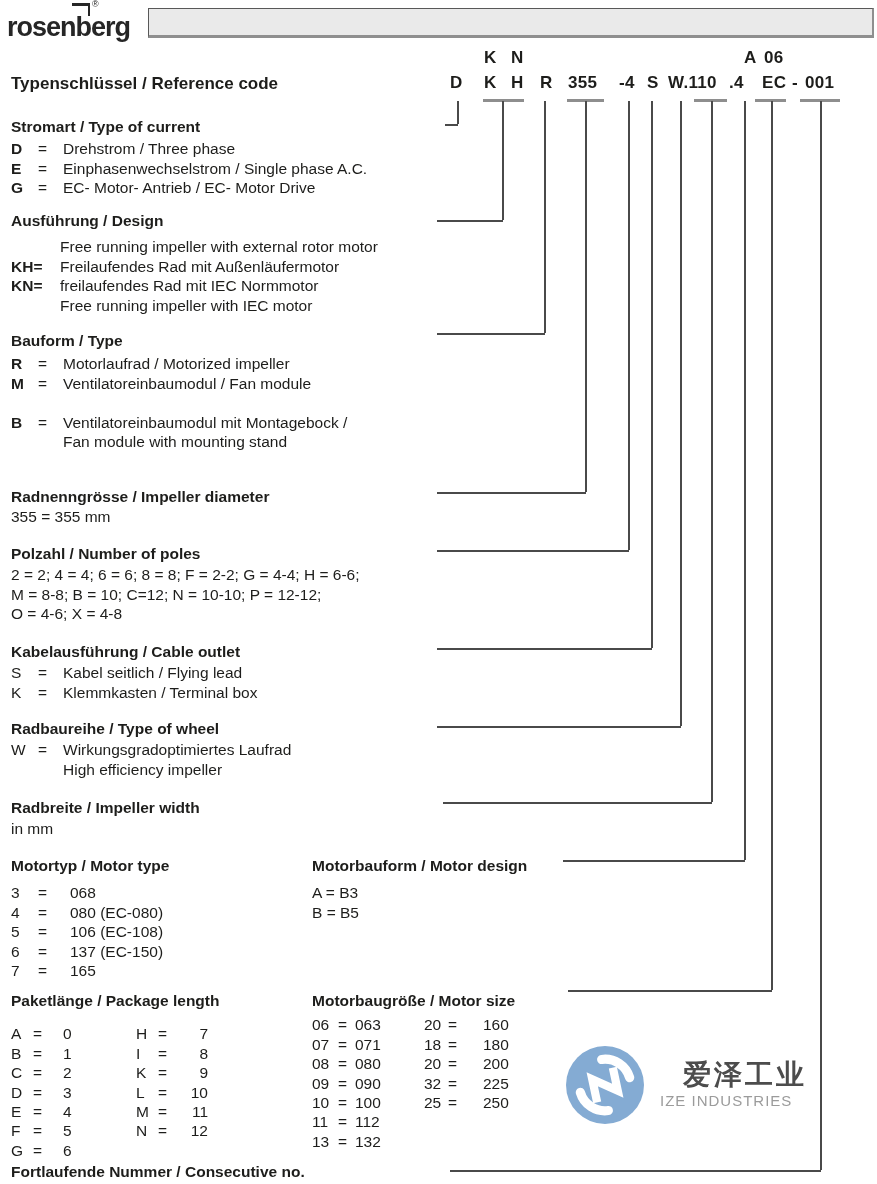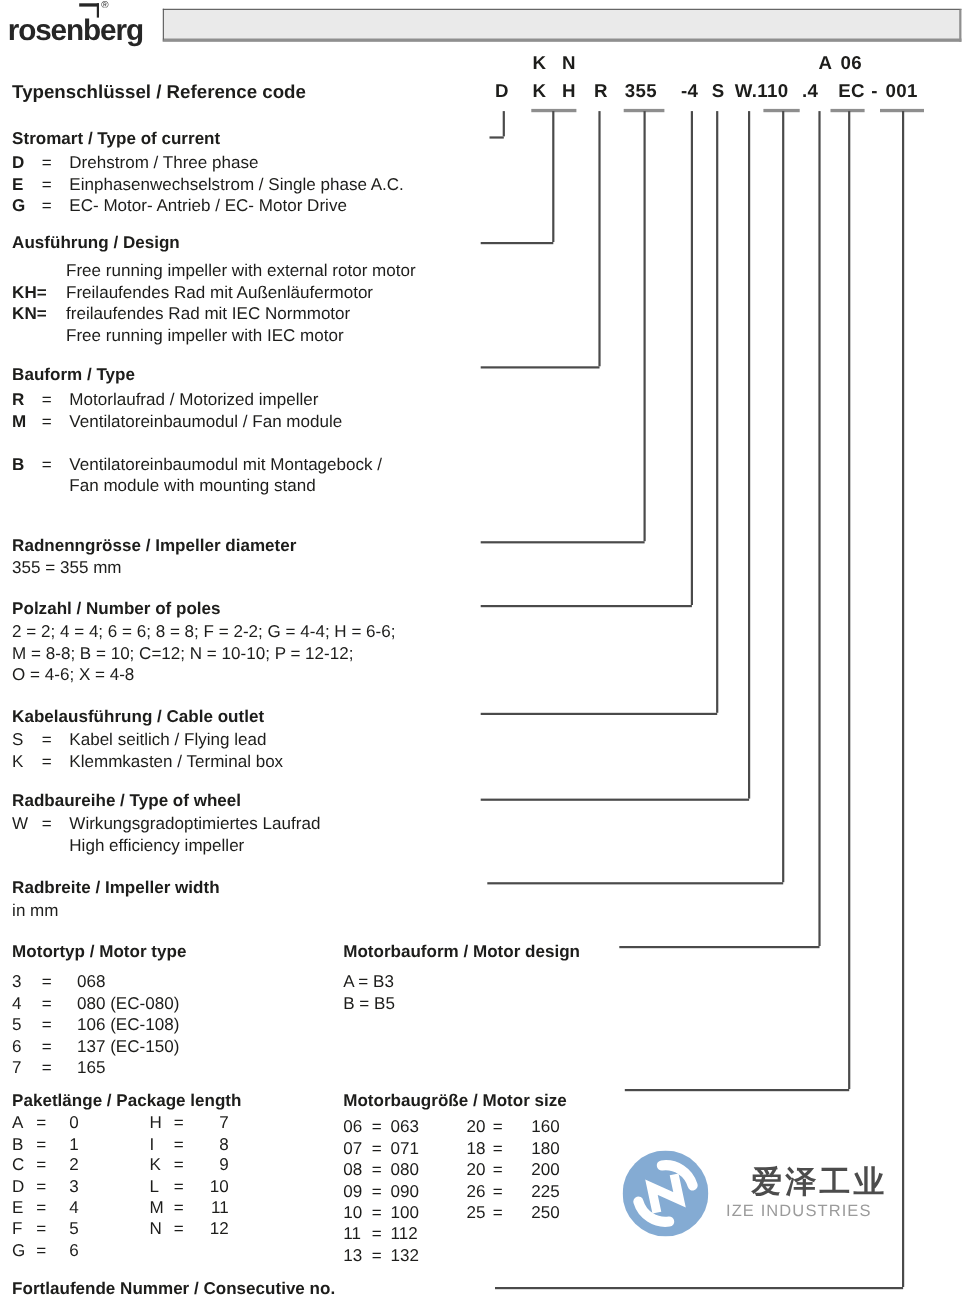--- a/index.html
+++ b/index.html
@@ -233,21 +233,21 @@
           <span class="k">=</span>
           <span class="k">165</span>
         </div>
       </div>
       <div class="section" style="left: 312px; top: 856px;">
         <div class="shead" style="margin-bottom: 8px;">Motorbauform / Motor design</div>
         <div class="pline">A = B3</div>
         <div class="pline">B = B5</div>
       </div>
       <div class="section" style="left: 11px; top: 991px;">
-        <div class="shead" style="margin-bottom: 1px;">Paketlänge / Package length</div>
+        <div class="shead" style="margin-bottom: 14px;">Paketlänge / Package length</div>
         <div class="srow" style="grid-template-columns: 22px 30px 73px 22px 26px 24px;">
           <span class="k">A</span>
           <span class="k">=</span>
           <span class="k">0</span>
           <span class="k">H</span>
           <span class="k">=</span>
           <span class="k ralign">7</span>
         </div>
         <div class="srow" style="grid-template-columns: 22px 30px 73px 22px 26px 24px;">
           <span class="k">B</span>
@@ -321,21 +321,21 @@
           <span class="k">=</span>
           <span class="k">080</span>
           <span class="k">20</span>
           <span class="k">=</span>
           <span class="k">200</span>
         </div>
         <div class="srow" style="grid-template-columns: 26px 17px 69px 24px 35px 40px;">
           <span class="k">09</span>
           <span class="k">=</span>
           <span class="k">090</span>
-          <span class="k">26</span>
+          <span class="k">32</span>
           <span class="k">=</span>
           <span class="k">225</span>
         </div>
         <div class="srow" style="grid-template-columns: 26px 17px 69px 24px 35px 40px;">
           <span class="k">10</span>
           <span class="k">=</span>
           <span class="k">100</span>
           <span class="k">25</span>
           <span class="k">=</span>
           <span class="k">250</span>

